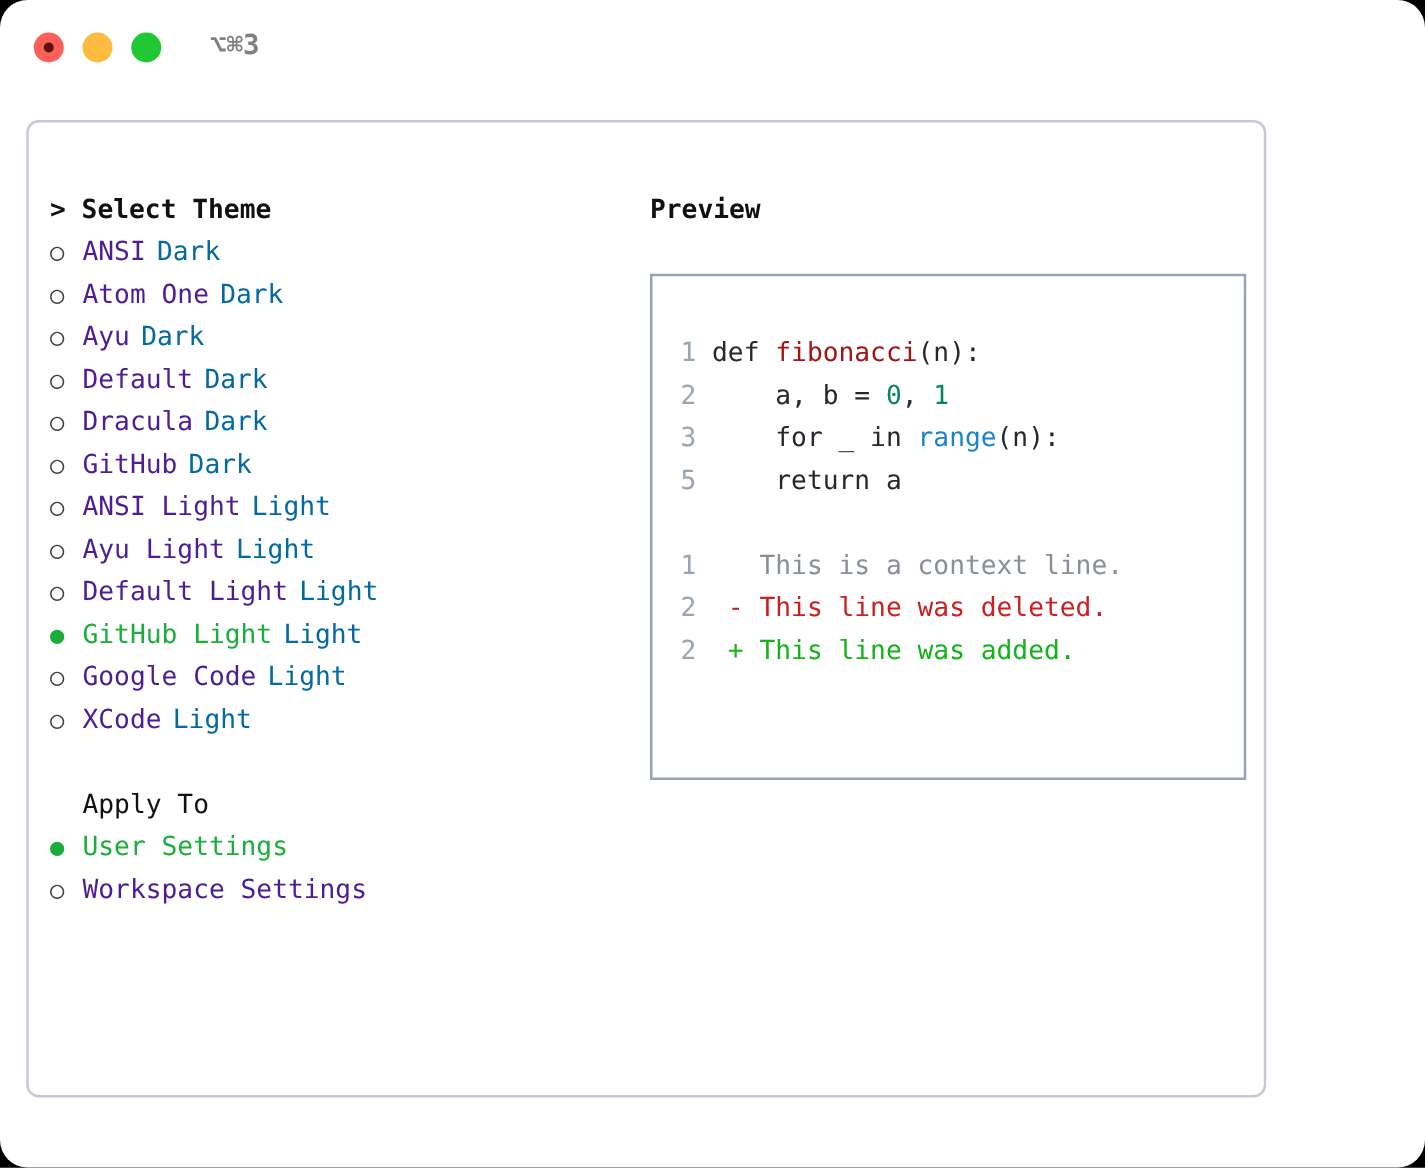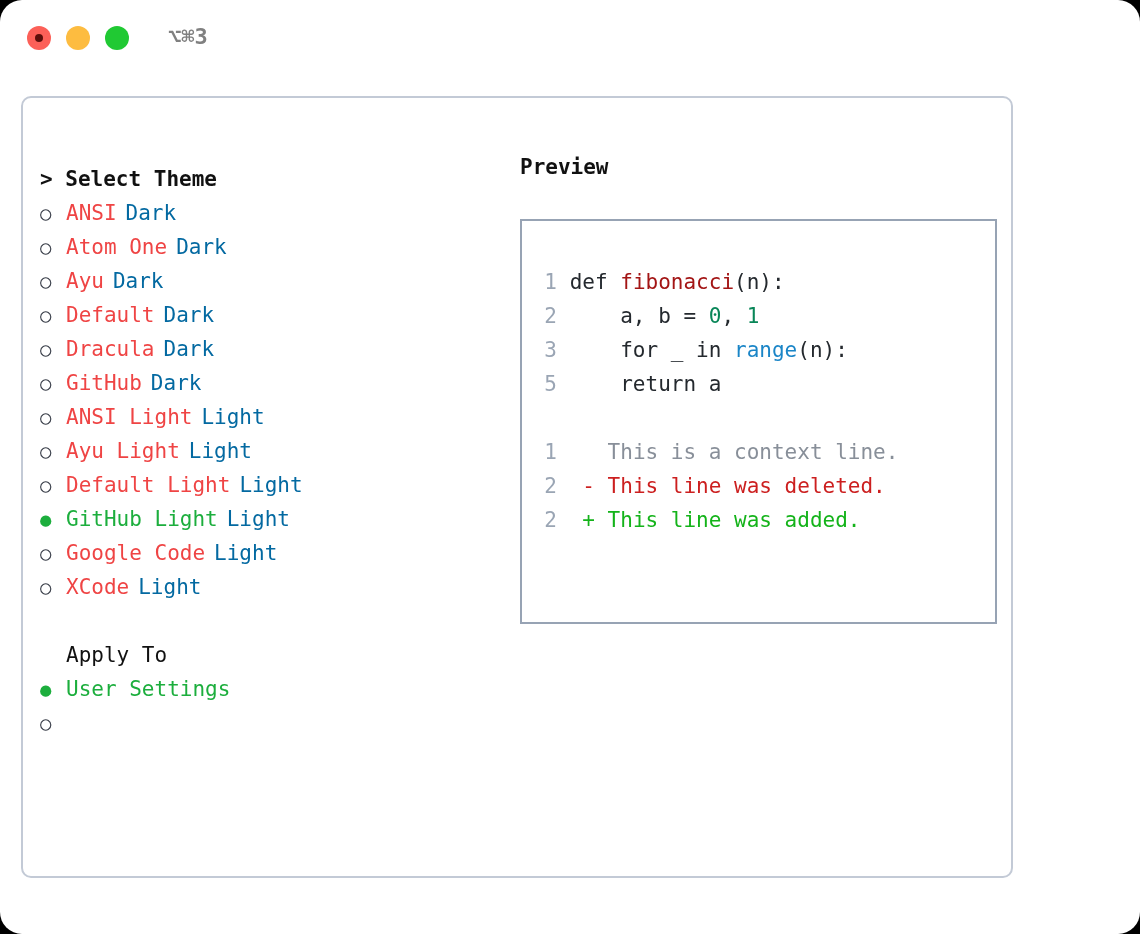--- a/index.html
+++ b/index.html
@@ -84,21 +84,20 @@
     box-sizing: border-box;
     background: #ffffff;
   }
 
   
   .left-col {
     position: absolute;
     left: 17px;
     top: 52px;
     width: 452px;
-    margin-top: 12px;
   }
   .col-title {
     font-size: 21px;
     font-weight: bold;
     color: #111111;
     line-height: 34px;
     white-space: pre;
   }
 
   .row {
@@ -109,21 +108,21 @@
     font-size: 21px;
     white-space: pre;
   }
   .bullet {
     width: 26px;
     flex: 0 0 26px;
     color: #3a3f4a;
     font-size: 19px;
   }
   .bullet.sel { color: #1cae3d; }
-  .label { color: #ef4444; }
+  .label { color: #4c1d95; }
   .row.selected .label { color: #1cae3d; }
   .badge {
     color: #0369a1;
     padding-left: 9px;
   }
 
   .section-head {
     height: 34px;
     line-height: 34px;
     font-size: 21px;
@@ -211,21 +210,21 @@
           <div class="row"><span class="bullet">○</span><span class="label">Ayu Light</span><span class="badge">Light</span></div>
           <div class="row"><span class="bullet">○</span><span class="label">Default Light</span><span class="badge">Light</span></div>
           <div class="row selected"><span class="bullet sel">●</span><span class="label">GitHub Light</span><span class="badge">Light</span></div>
           <div class="row"><span class="bullet">○</span><span class="label">Google Code</span><span class="badge">Light</span></div>
           <div class="row"><span class="bullet">○</span><span class="label">XCode</span><span class="badge">Light</span></div>
         </div>
       <div class="spacer"></div>
       <div class="section-head">Apply To</div>
       <div id="apply-list">
           <div class="row selected"><span class="bullet sel">●</span><span class="label">User Settings</span></div>
-          <div class="row"><span class="bullet">○</span></div>
+          <div class="row"><span class="bullet">○</span><span class="label">Workspace Settings</span></div>
         </div>
     </div>
 
     <div class="right-col">
       <div class="col-title">Preview</div>
       <div class="preview-box">
         <div id="code-block">
             <div class="code-line"><span class="ln">1</span> <span class="code-text">def </span><span class="tok-fn">fibonacci</span><span class="code-text">(n):</span></div>
             <div class="code-line"><span class="ln">2</span> <span class="code-text">    a, b = </span><span class="tok-num">0</span><span class="code-text">, </span><span class="tok-num">1</span></div>
             <div class="code-line"><span class="ln">3</span> <span class="code-text">    for _ in </span><span class="tok-call">range</span><span class="code-text">(n):</span></div>

